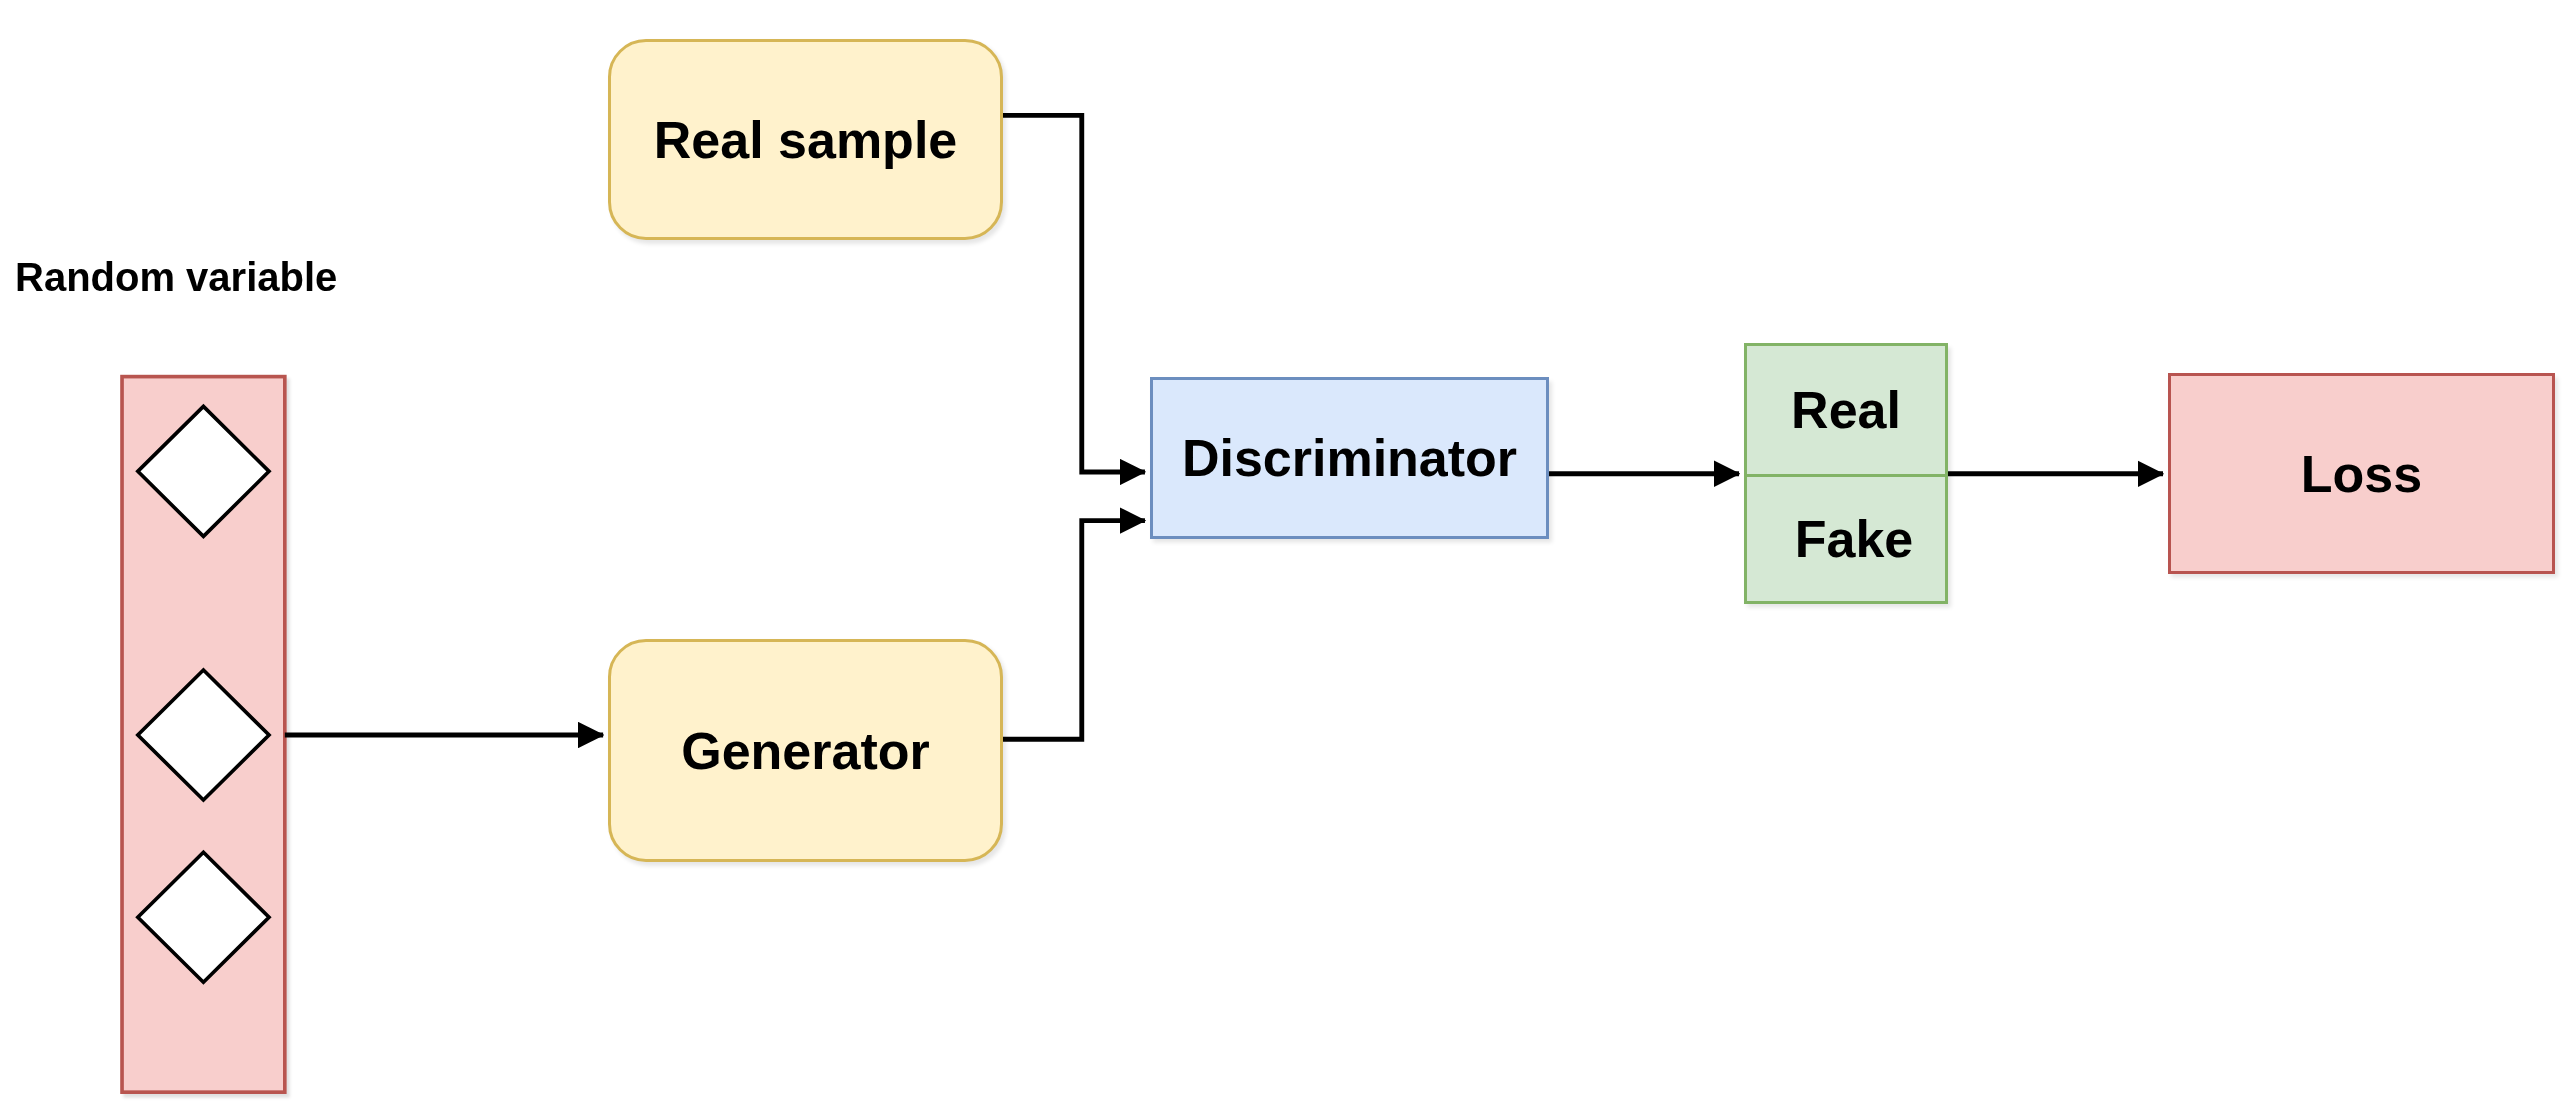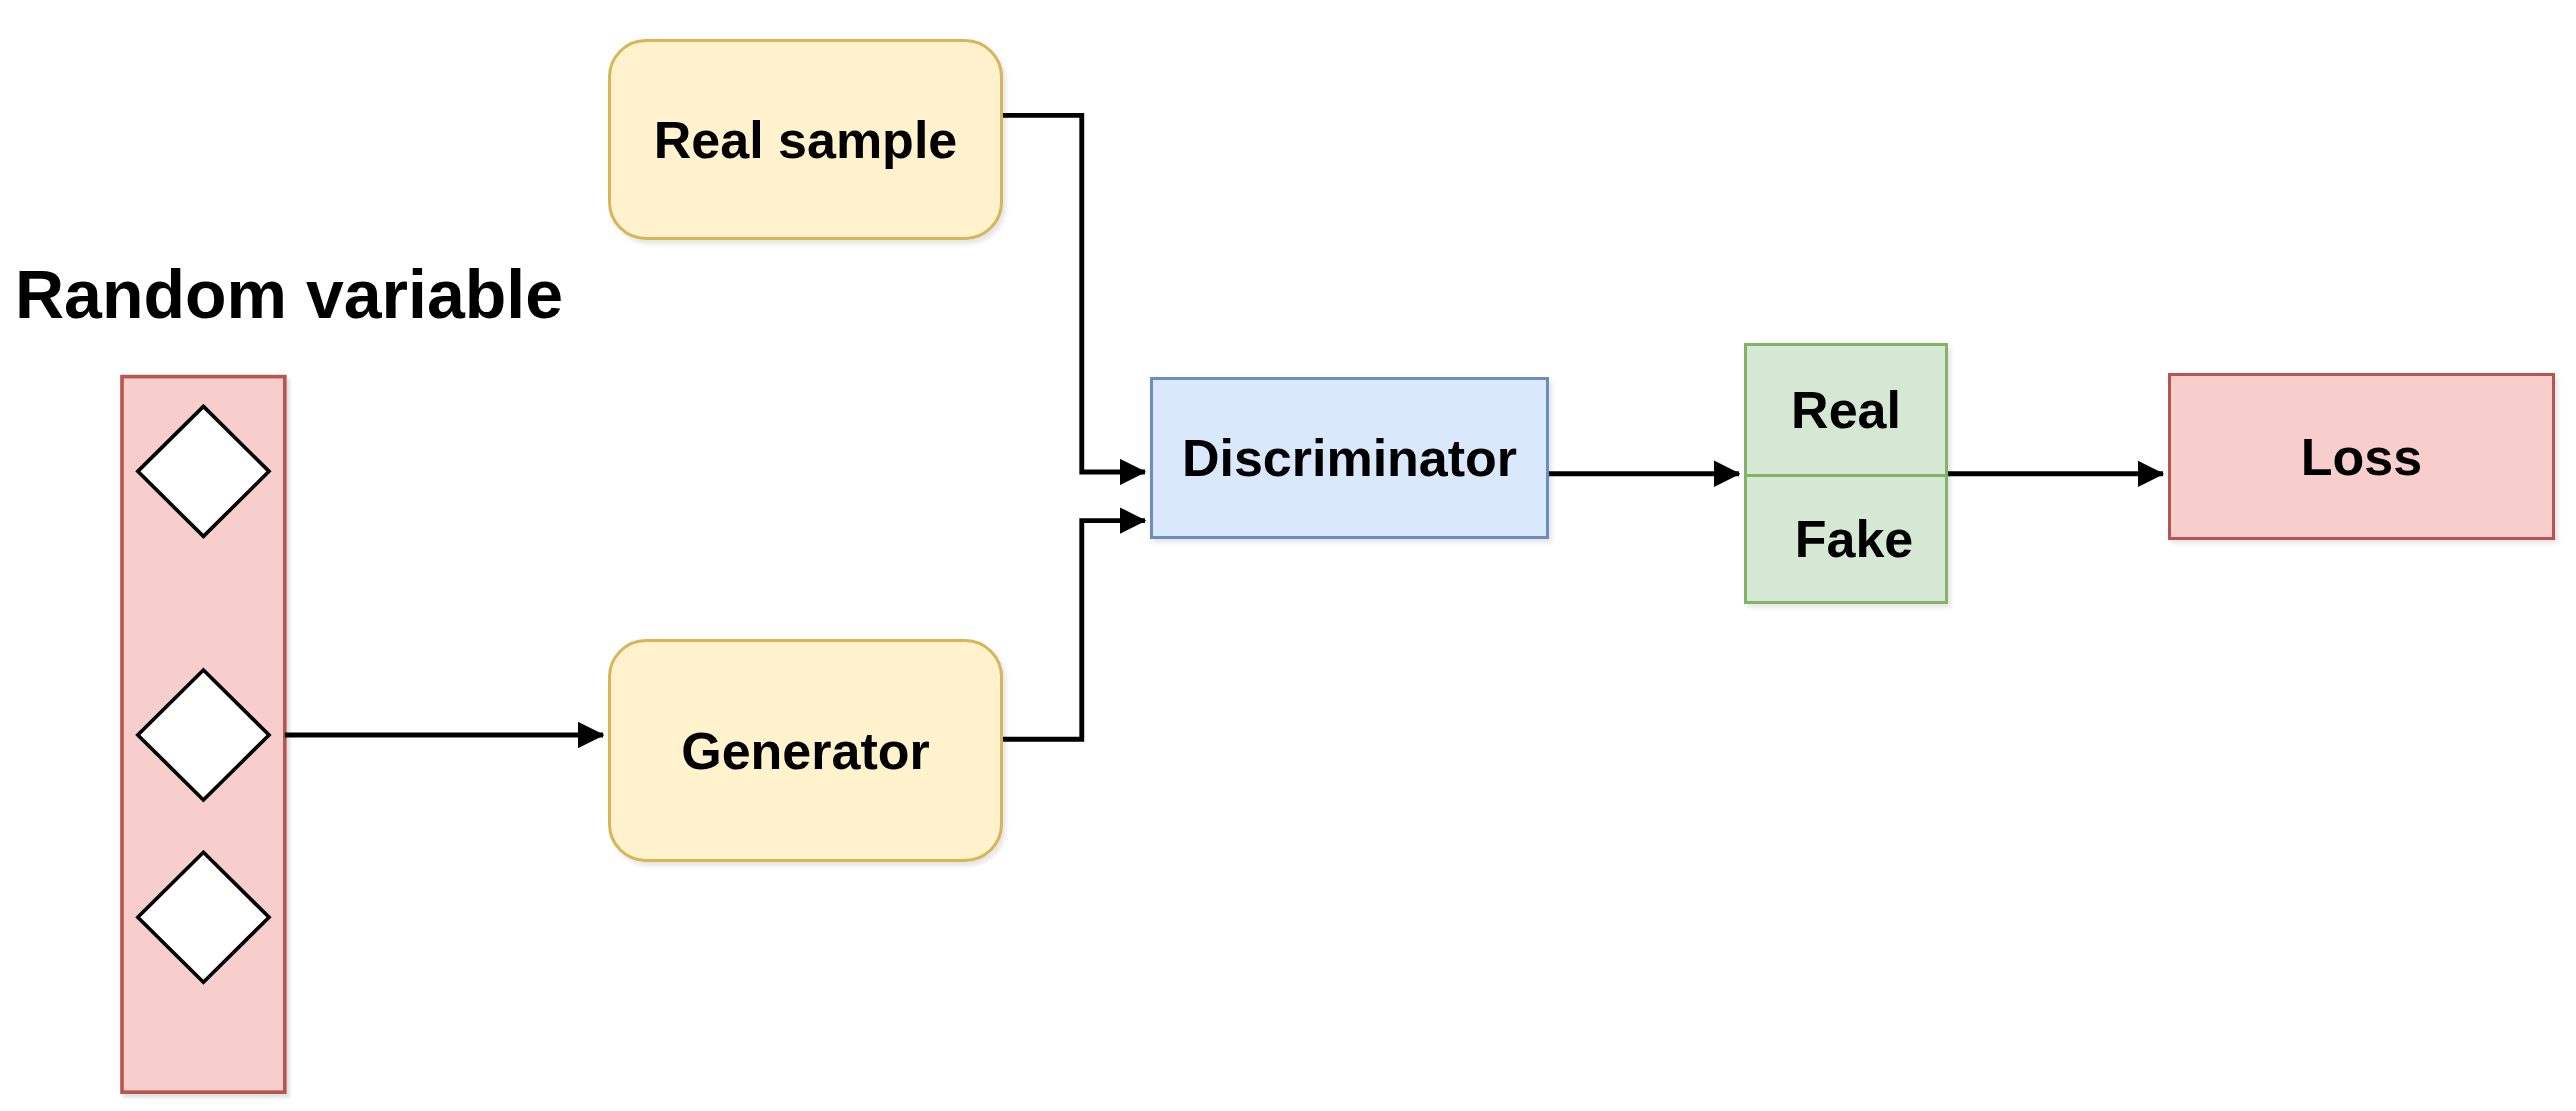--- a/index.html
+++ b/index.html
@@ -67,34 +67,34 @@
     background:var(--green-fill);
     border:3.6px solid var(--green-border);
     flex-direction:column;
     align-items:stretch;justify-content:flex-start;
     padding:0;
   }
   #node-real-sample{left:608px;top:15px;width:395px;height:201px;margin-top:24px;}
   #node-generator{left:608px;top:639px;width:395px;height:223px;}
   #node-discriminator{left:1150px;top:377px;width:399px;height:162px;}
   #node-outputs{left:1744px;top:343px;width:204px;height:261px;}
-  #node-loss{left:2168px;top:373px;width:387px;height:167px;}
+  #node-loss{left:2168px;top:373px;width:387px;height:201px;}
   .output-cell{
     box-sizing:border-box;
     display:flex;align-items:center;justify-content:center;
     height:50%;
   }
   .output-cell.bottom{
     border-top:3.6px solid var(--green-border);
     padding-left:16px;
   }
   .free-label{
     position:absolute;
     left:15px;top:255px;
-    font-size:68px;
+    font-size:40px;
     font-weight:bold;
     color:var(--text-color);
     white-space:nowrap;
     z-index:2;
   }
 </style>
 </head>
 <body>
 
 <div class="stage">

